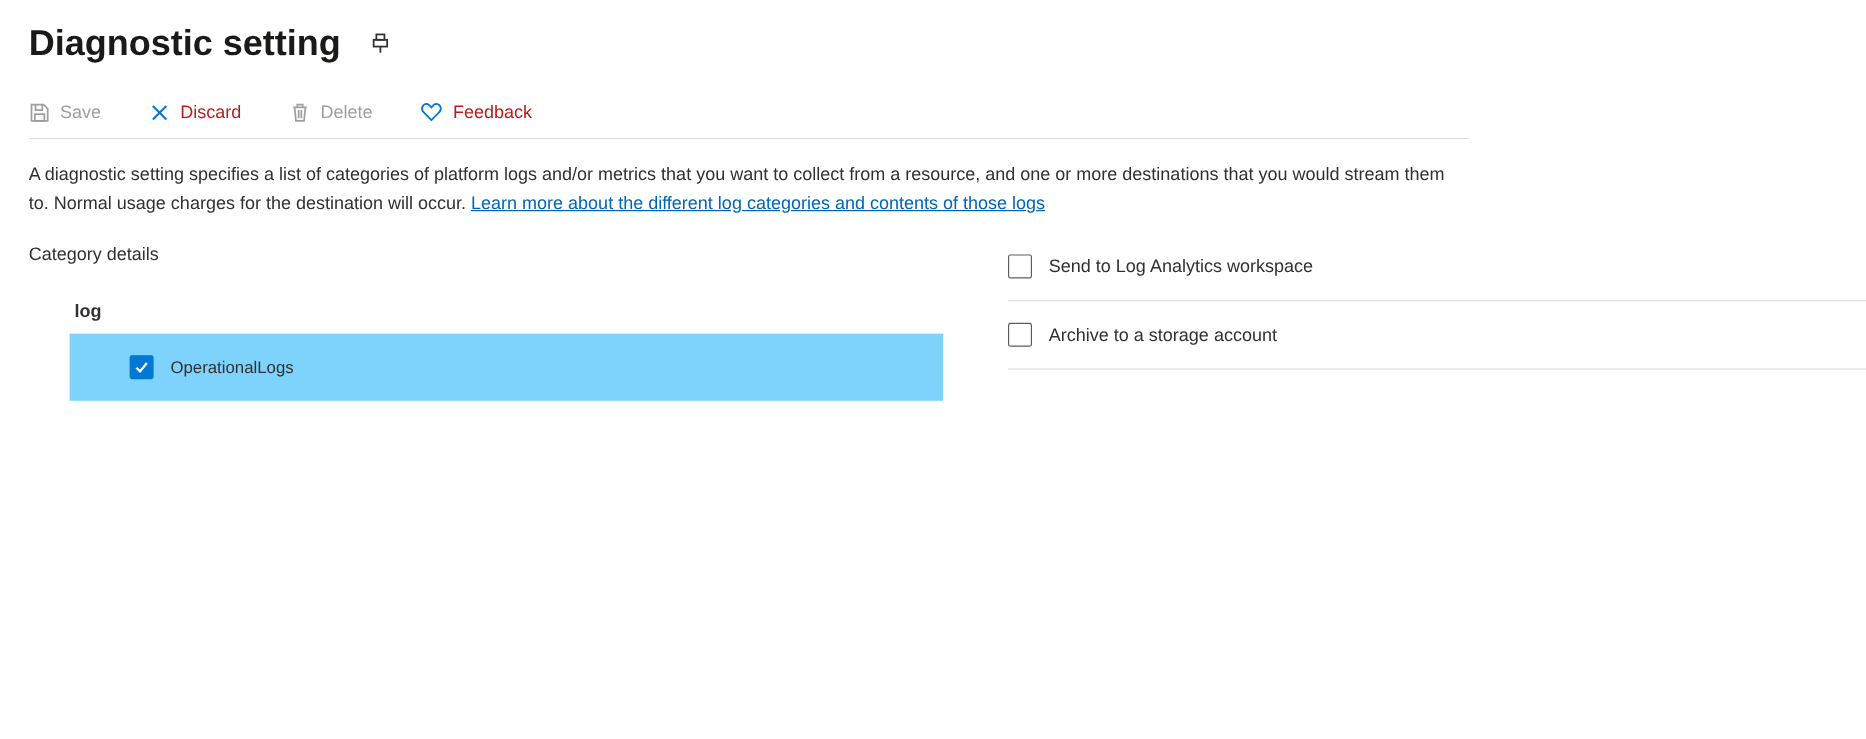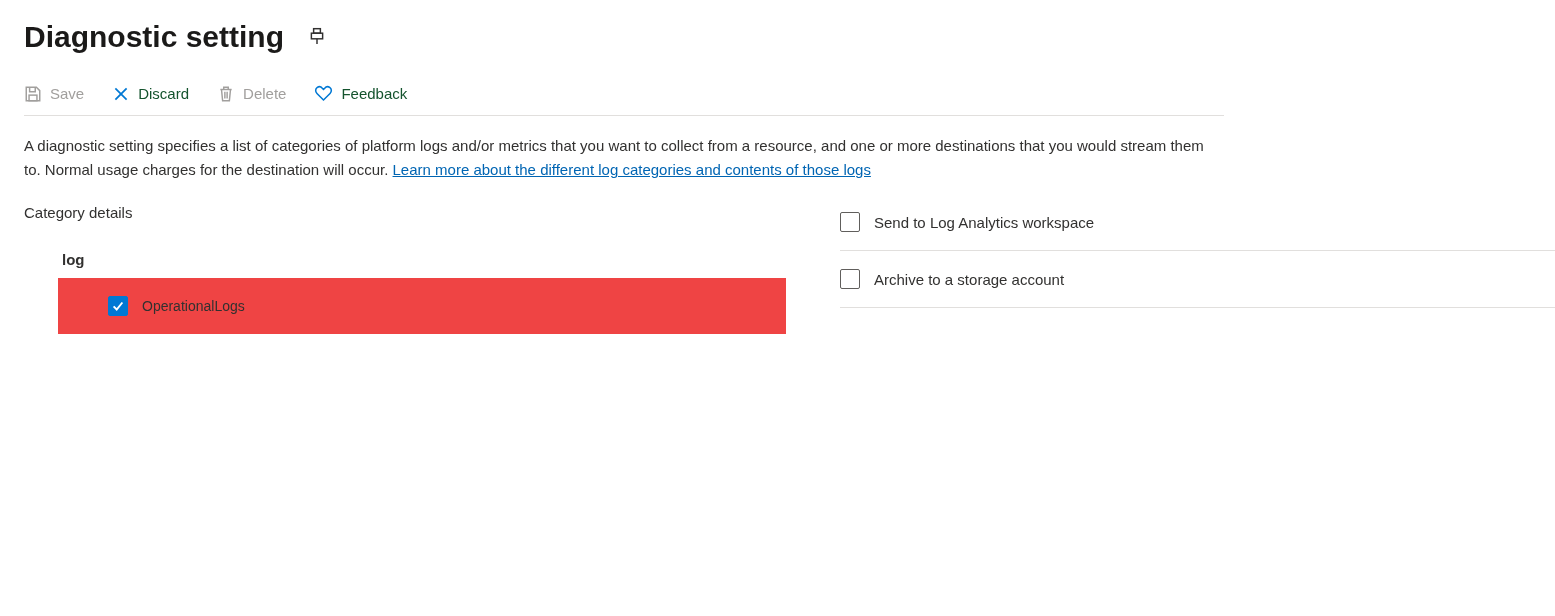--- a/index.html
+++ b/index.html
@@ -26,36 +26,36 @@
     color: #1b1a19;
     margin: 0;
   }
   .title-icon {
     margin-left: 24px;
     color: #323130;
   }
   .toolbar {
     display: flex;
     align-items: center;
-    gap: 28px;
+    gap: 40px;
     padding-bottom: 10px;
     border-bottom: 1px solid #e1dfdd;
     margin-bottom: 18px;
   }
   .toolbar-btn {
     display: inline-flex;
     align-items: center;
     gap: 8px;
     background: none;
     border: none;
     font-family: inherit;
     font-size: 15px;
     cursor: pointer;
     padding: 2px 0;
-    color: #14532d;
+    color: #b91c1c;
   }
   .toolbar-btn.disabled {
     color: #a19f9d;
     cursor: default;
   }
   .toolbar-btn .icon svg { display: block; }
   .toolbar-btn .icon.blue { color: #0078d4; }
   .toolbar-btn.disabled .icon { color: #a19f9d; }
   .description {
     font-size: 15px;
@@ -121,21 +121,21 @@
   .log-label {
     font-size: 15px;
     font-weight: 600;
     color: #323130;
     padding: 6px 0 10px 4px;
   }
   .log-item {
     display: flex;
     align-items: center;
     gap: 14px;
-    background: #ef4444;
+    background: #7dd3fc;
     padding: 18px 18px 18px 50px;
   }
   .checkbox {
     width: 20px;
     height: 20px;
     border: 1px solid #605e5c;
     border-radius: 2px;
     display: inline-flex;
     align-items: center;
     justify-content: center;

